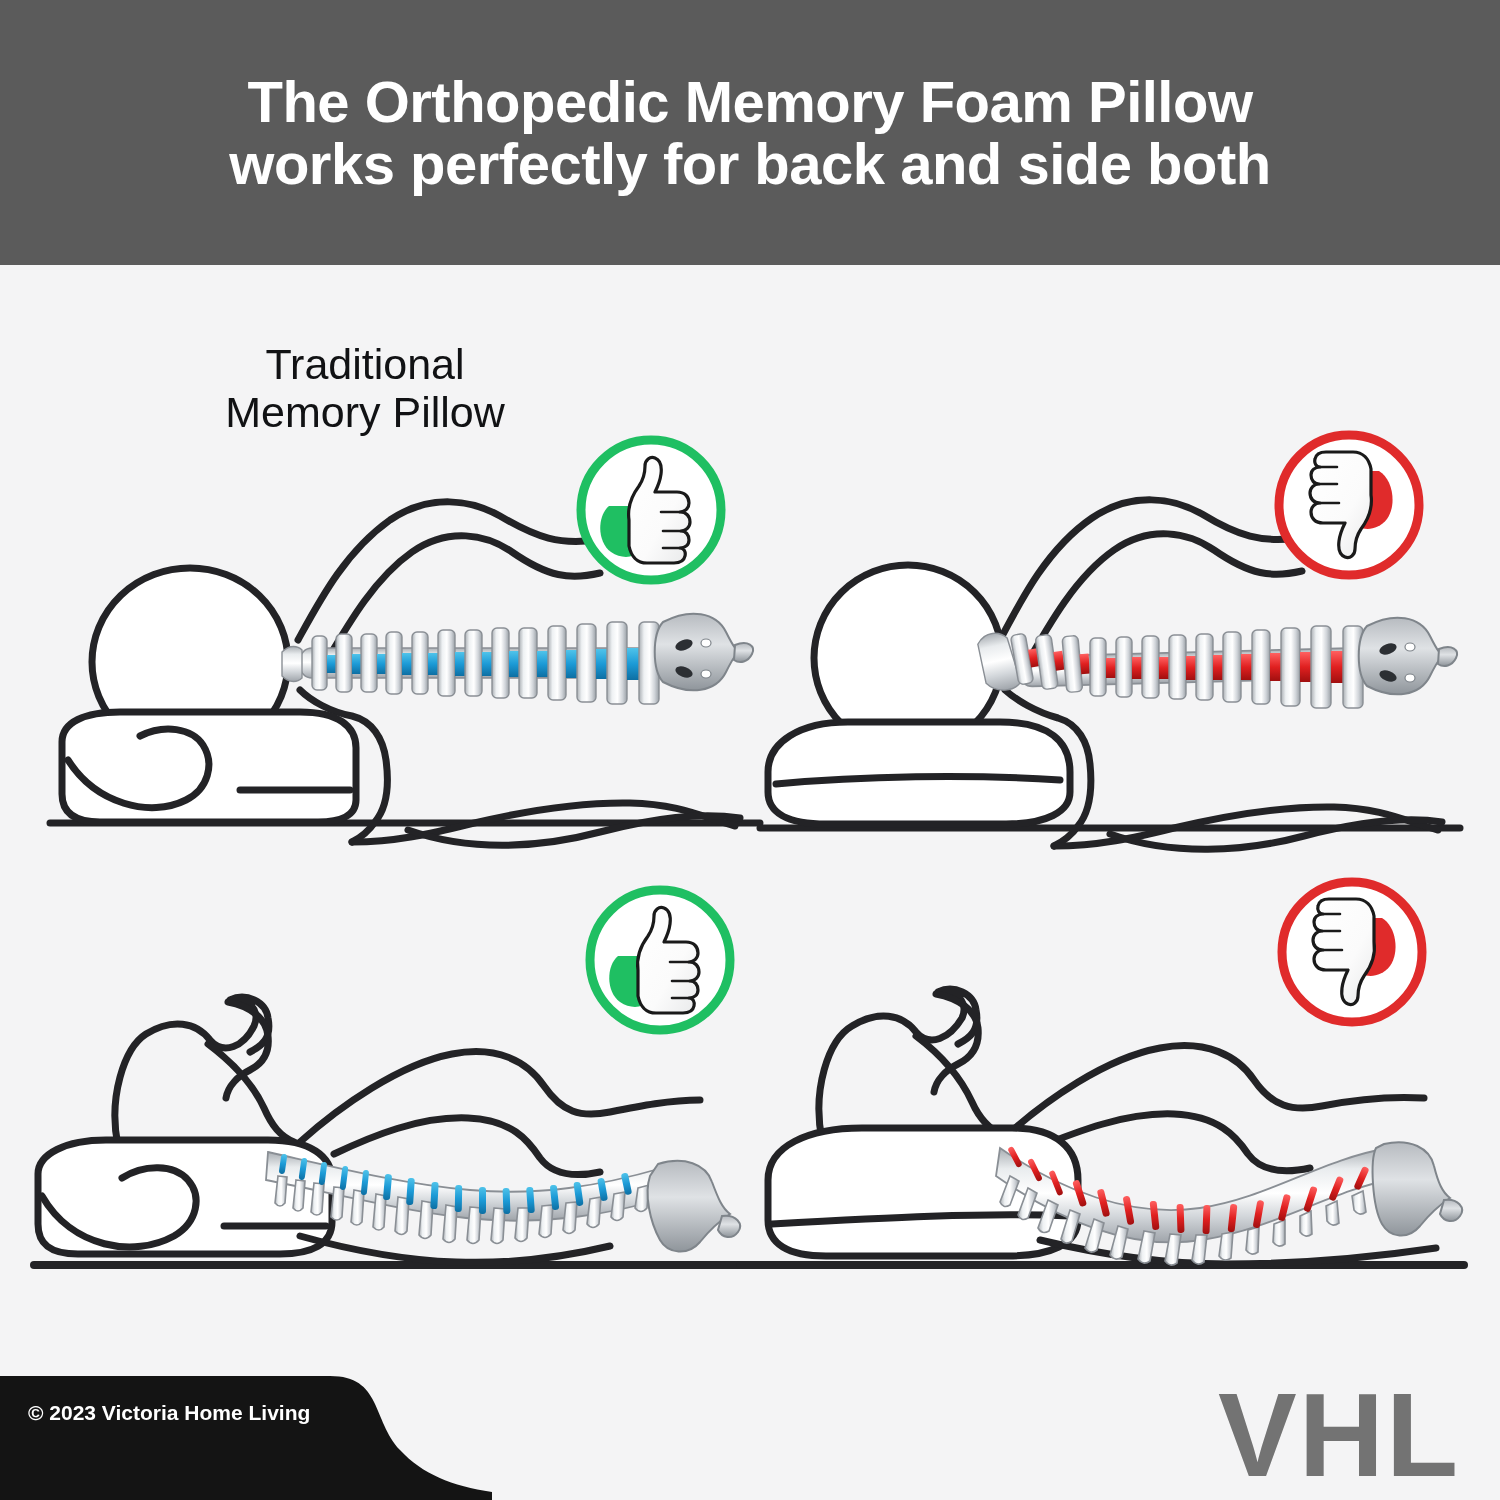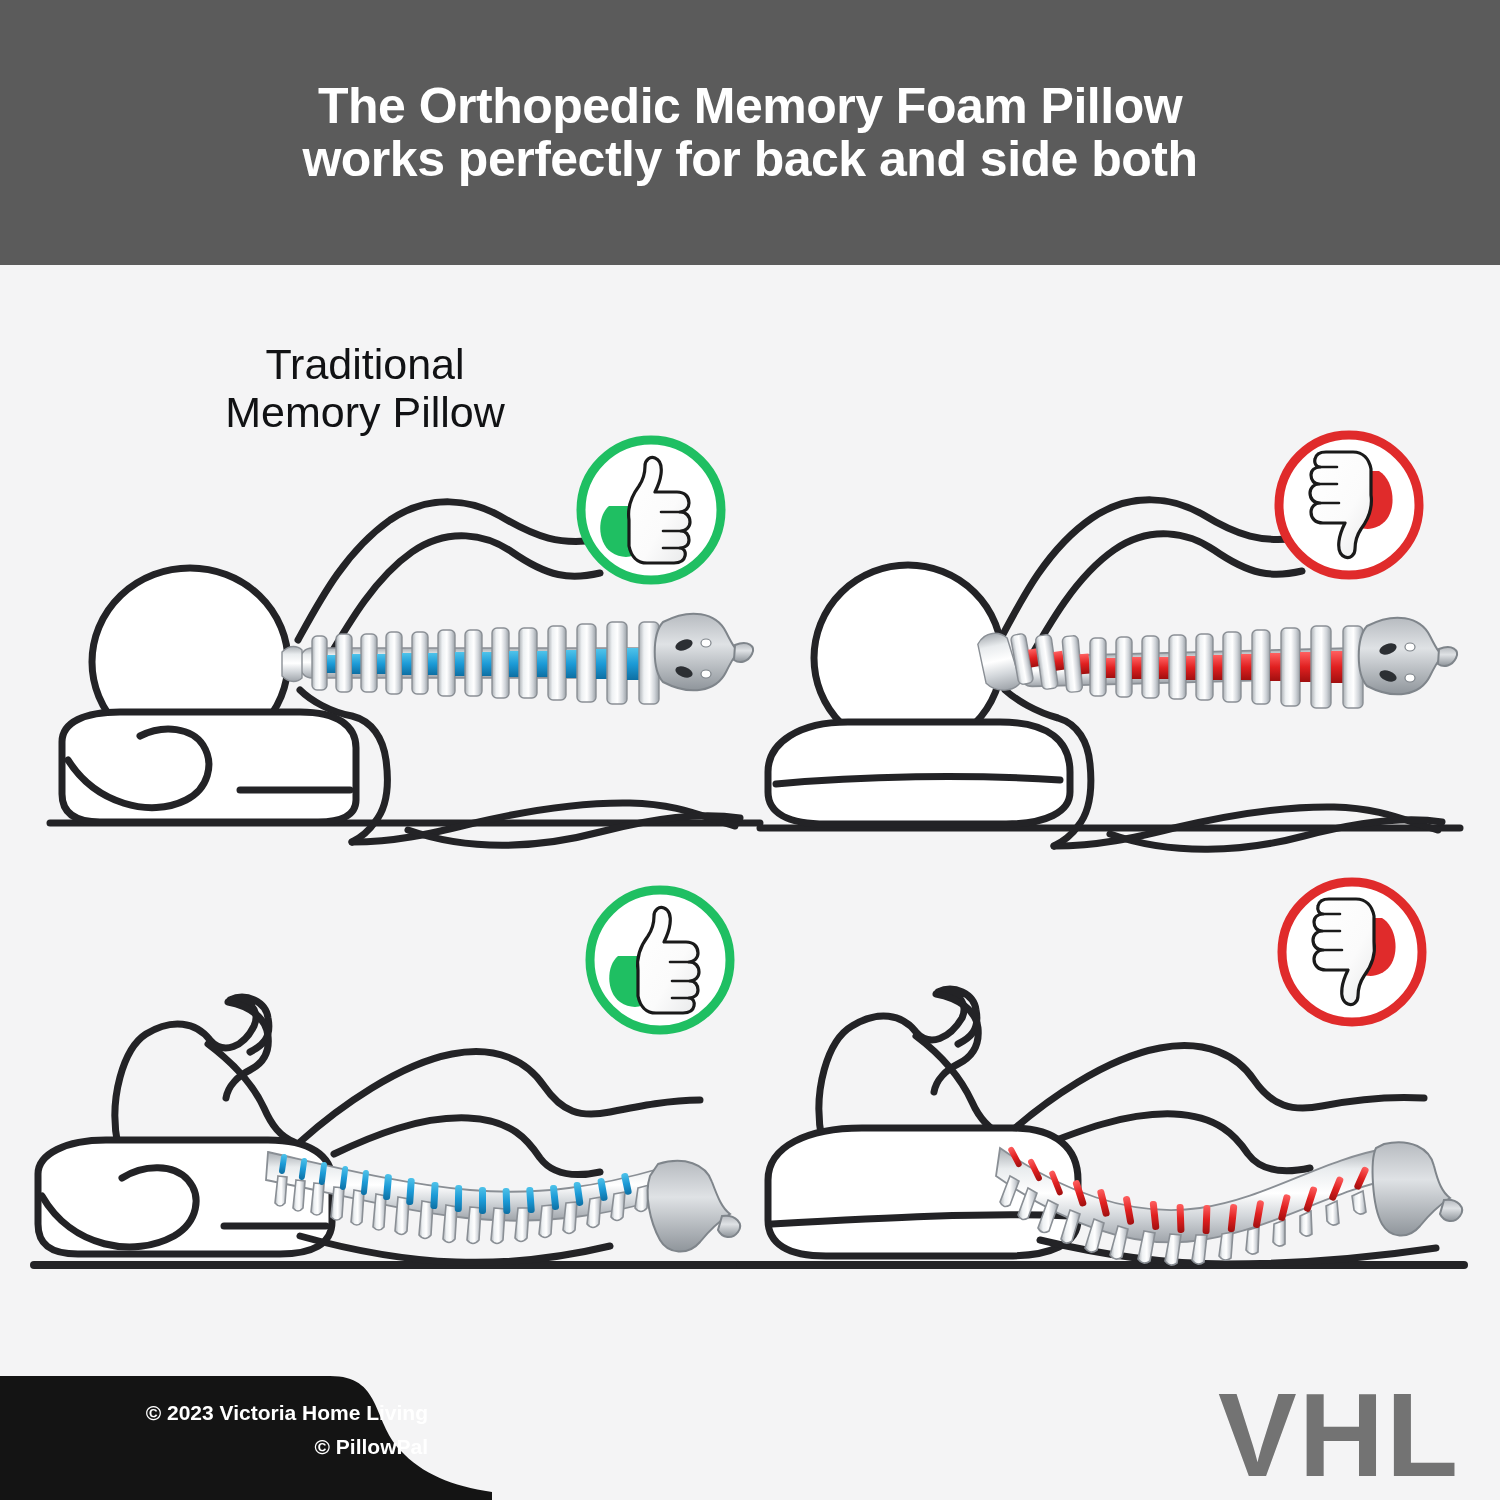--- a/index.html
+++ b/index.html
@@ -15,21 +15,21 @@
   
   .header{
     position:absolute;left:0;top:0;width:1500px;height:265px;
     background:#5b5b5b;
     display:flex;align-items:center;justify-content:center;
   }
   .header-title{
     color:#ffffff;
     font-family:"Liberation Sans", sans-serif;
     font-weight:bold;
-    font-size:50px;
+    font-size:58px;
     line-height:1.06;
     text-align:center;
     letter-spacing:-0.5px;
     padding:0 40px;
     white-space:pre-line;
   }
 
   
   .col-label{
     position:absolute;
@@ -51,21 +51,20 @@
   .footer-badge{
     position:absolute;left:0;top:1376px;width:520px;height:124px;
   }
   .footer-text{
     position:absolute;left:28px;top:1396px;width:400px;
     color:#ffffff;
     font-family:"Liberation Sans", sans-serif;
     font-weight:bold;
     font-size:21px;
     line-height:1.62;
-    text-align:right;
   }
   .footer-text div{white-space:nowrap;}
 
   .watermark{
     position:absolute;right:40px;bottom:6px;
     font-family:"Liberation Sans", sans-serif;
     font-weight:bold;
     font-size:118px;
     color:#737373;
     letter-spacing:2px;
@@ -488,18 +487,17 @@
         <path fill="none" stroke="#1a1a1a" stroke-width="2.6" stroke-linecap="round" d="M-29 -2 L-10 -2 M-30 -21 L-12 -21 M-29 -38 L-12 -38"></path>
       </g>
     </g>
   </svg>
 
   <svg class="footer-badge" viewBox="0 0 520 124">
     <path d="M0 0 L330 0 C382 0 372 44 400 74 C422 98 452 110 492 116 L492 124 L0 124 Z" fill="#141414"></path>
   </svg>
   <div class="footer-text">
     <div>© 2023 Victoria Home Living</div>
-    <div>© PillowPal</div>
   </div>
 
   <div class="watermark">VHL</div>
 
 </div>
 
 </body></html>

